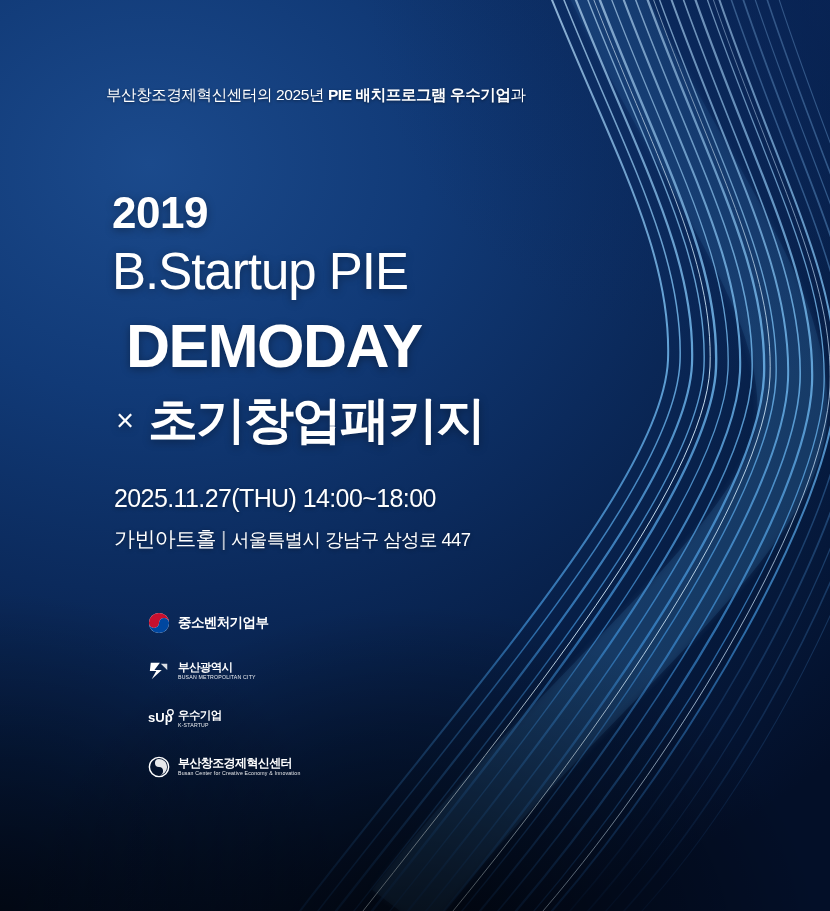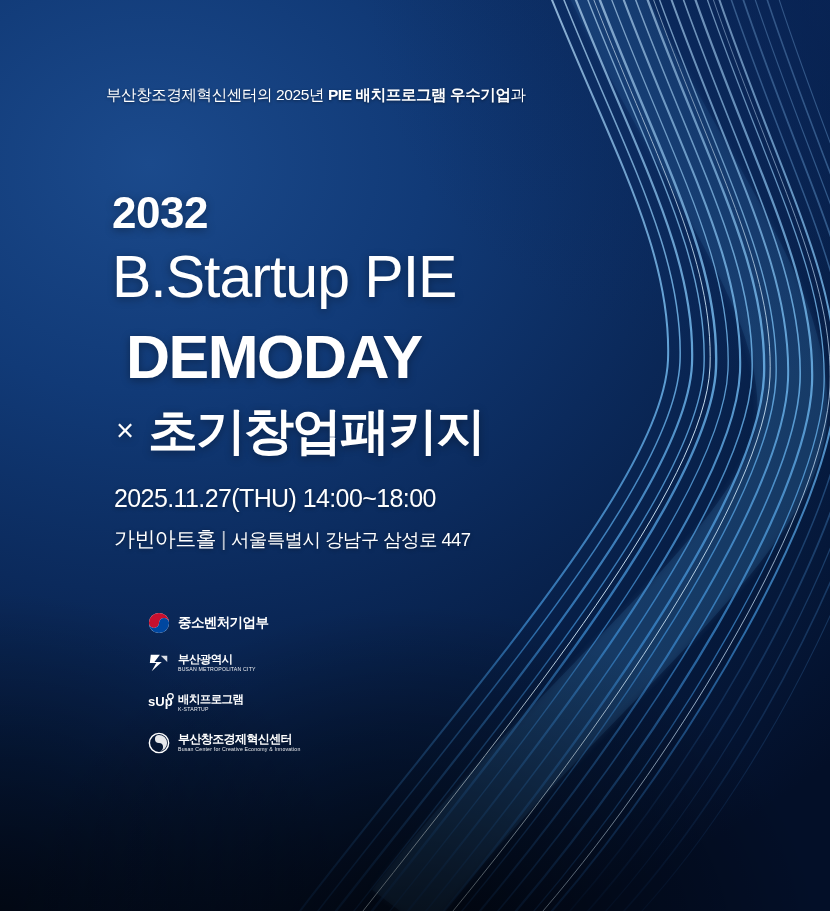--- a/index.html
+++ b/index.html
@@ -56,21 +56,21 @@
     color: #ffffff;
     text-shadow: 0 2px 8px rgba(0,0,0,0.35);
   }
   .t-year {
     font-size: 44px;
     font-weight: 600;
     letter-spacing: -0.5px;
     line-height: 1.05;
   }
   .t-brand {
-    font-size: 59px;
+    font-size: 51px;
     font-weight: 400;
     letter-spacing: -1px;
     line-height: 1.35;
     margin-top: 2px;
   }
   .t-demoday {
     font-size: 61px;
     font-weight: 700;
     letter-spacing: -1.5px;
     line-height: 1.15;
@@ -122,21 +122,21 @@
   .info-place .addr {
     font-size: 18.5px;
   }
   
   .logos {
     position: absolute;
     left: 112px;
     top: 612px;
     display: flex;
     flex-direction: column;
-    gap: 18px;
+    gap: 26px;
   }
   .logo-row {
     display: flex;
     align-items: center;
     gap: 8px;
     color: #ffffff;
   }
   .logo-mark {
     width: 22px;
     height: 22px;
@@ -231,21 +231,21 @@
 
   <div class="vignette"></div>
 
   <div class="subhead">
     <div>
       <span>부산창조경제혁신센터의 2025년 </span><span class="b">PIE 배치프로그램 우수기업</span><span>과</span>
     </div>
   </div>
 
   <div class="title-block">
-    <div class="t-year">2032</div>
+    <div class="t-year">2019</div>
     <div class="t-brand">B.Startup PIE</div>
     <div class="t-demoday">DEMODAY</div>
     <div class="t-pkg-row">
       <span class="t-x">×</span>
       <span class="t-pkg">초기창업패키지</span>
     </div>
   </div>
 
   <div class="info-block">
     <div class="info-date">2025.11.27(THU) 14:00~18:00</div>
@@ -283,21 +283,21 @@
     </div>
 
     <div class="logo-row small">
       <span class="logo-mark">
         <svg viewBox="0 0 30 18" width="28" height="18" aria-hidden="true">
           <text x="0" y="14" font-family="Liberation Sans, sans-serif" font-size="14" font-weight="700" fill="#ffffff">sUp</text>
           <circle cx="24" cy="4" r="3" fill="none" stroke="#ffffff" stroke-width="1.4"></circle>
         </svg>
       </span>
       <span class="logo-text">
-        <span class="logo-main">배치프로그램</span>
+        <span class="logo-main">우수기업</span>
         <span class="logo-sub">K-STARTUP</span>
       </span>
     </div>
 
     <div class="logo-row tiny">
       <span class="logo-mark">
         <svg viewBox="0 0 24 24" width="22" height="22" aria-hidden="true">
           <circle cx="12" cy="12" r="10.5" fill="none" stroke="#ffffff" stroke-width="1.6"></circle>
           <path d="M12 3.2a8.8 8.8 0 0 1 0 17.6 4.4 4.4 0 0 0 0-8.8 4.4 4.4 0 0 1 0-8.8z" fill="#ffffff" opacity="0.9"></path>
         </svg>

